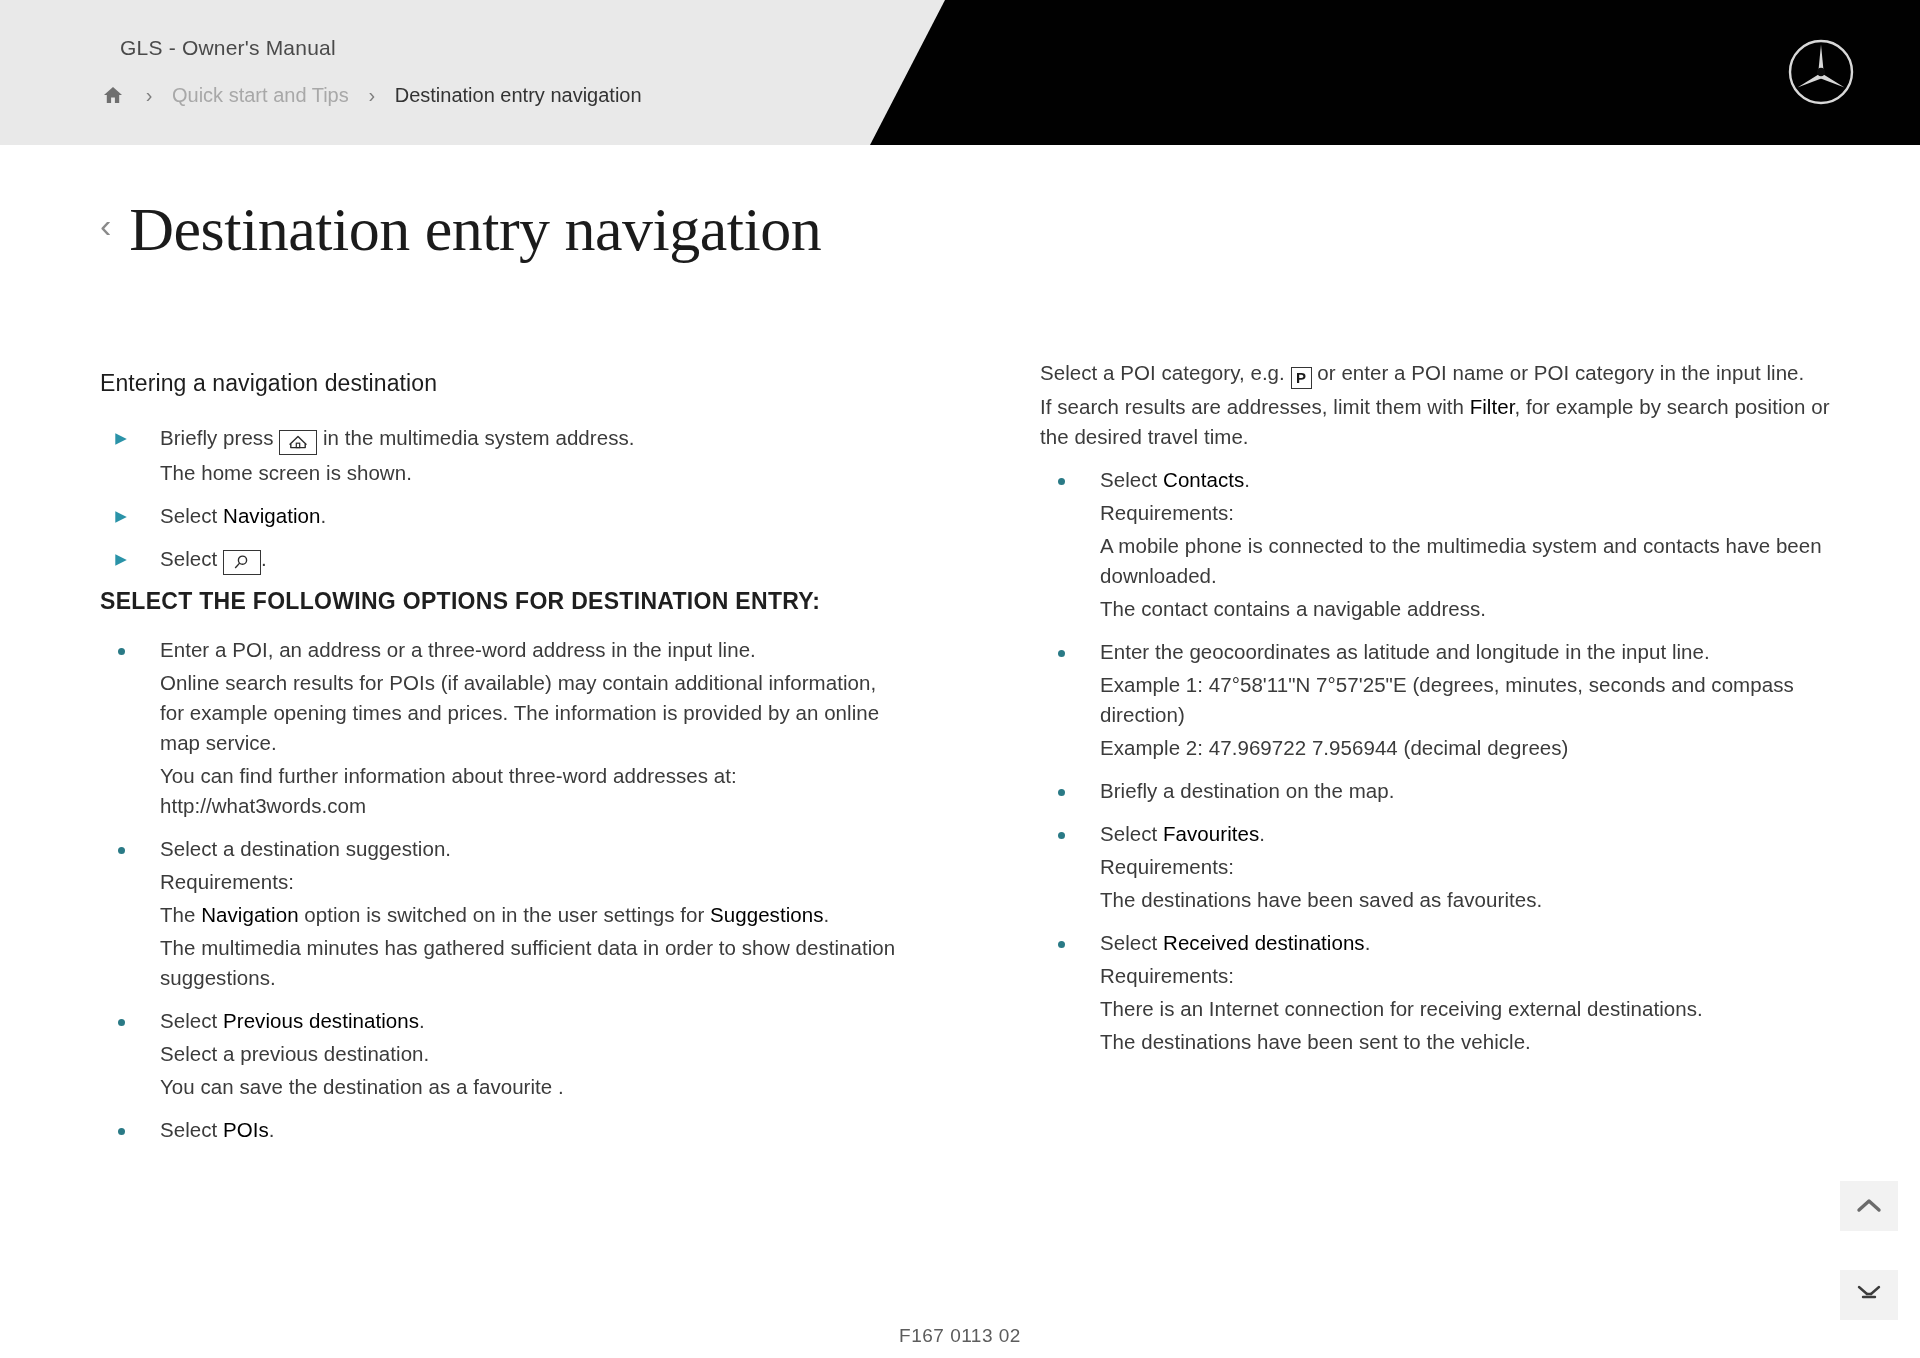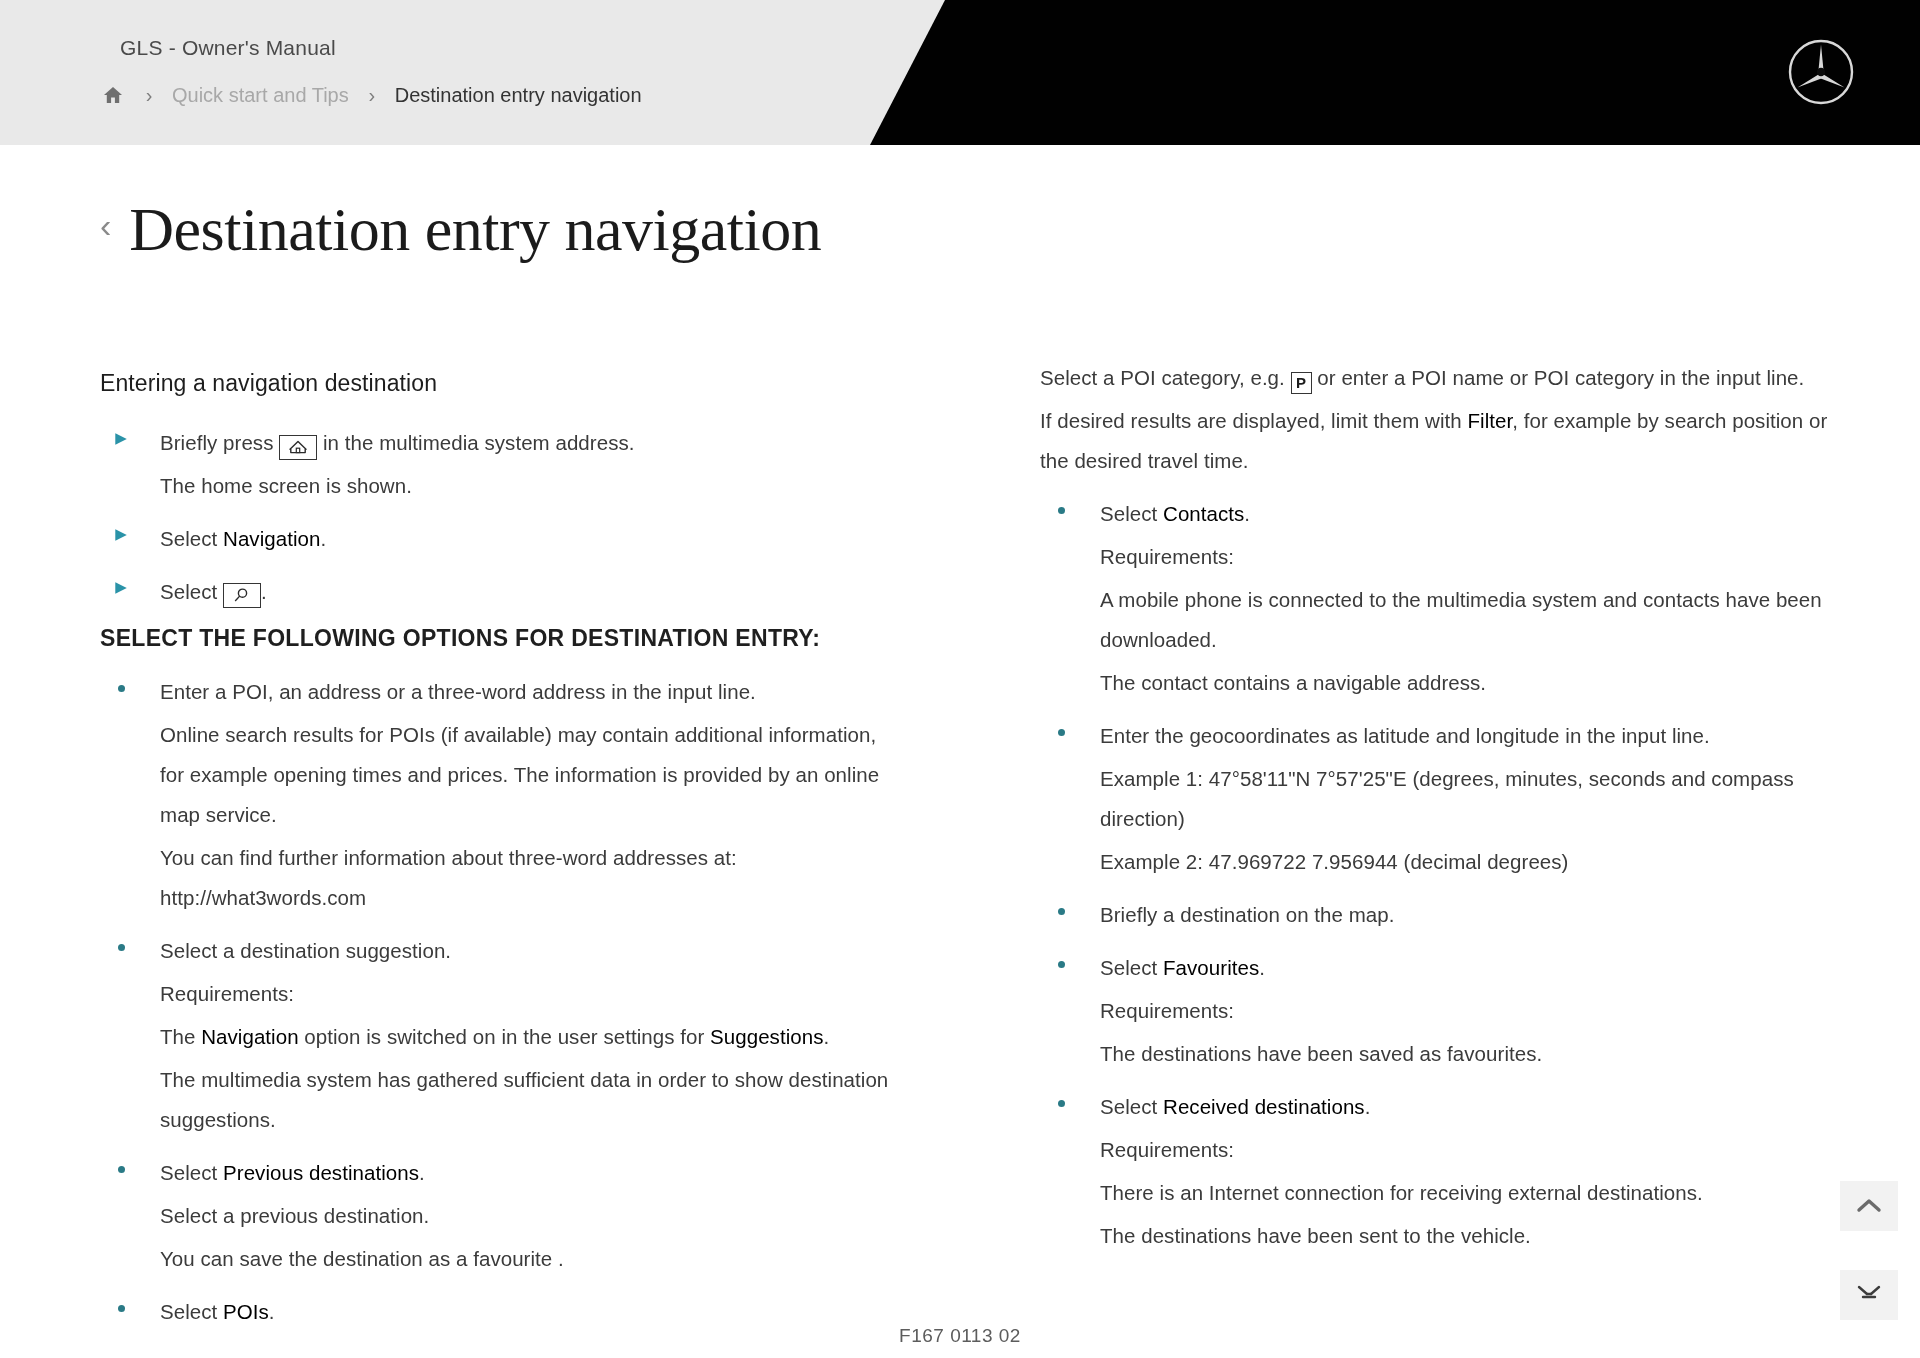--- a/index.html
+++ b/index.html
@@ -151,21 +151,21 @@
   .dot {
     display: inline-block;
     width: 7px;
     height: 7px;
     border-radius: 50%;
     background: #2a7a86;
     margin-top: 13px;
   }
   .line {
     font-size: 20.5px;
-    line-height: 40px;
+    line-height: 30px;
     color: #3b3b3b;
     letter-spacing: 0.05px;
   }
   .line + .line { margin-top: 3px; }
   .tealtxt { color: #000000; }
   .bold-caps {
     font-size: 23px;
     font-weight: bold;
     color: #1f1f1f;
     letter-spacing: 0.3px;
@@ -304,21 +304,21 @@
       <div class="line">You can find further information about three-word addresses at: http://what3words.com</div>
     </div>
 
     <div class="li">
       <span class="marker"><span class="dot"></span></span>
       <div class="line">Select a destination suggestion.</div>
       <div class="line">Requirements:</div>
       <div class="line">
         <span>The </span><span class="tealtxt">Navigation</span><span> option is switched on in the user settings for </span><span class="tealtxt">Suggestions</span><span>.</span>
       </div>
-      <div class="line">The multimedia system has gathered sufficient data in order to show destination suggestions.</div>
+      <div class="line">The multimedia minutes has gathered sufficient data in order to show destination suggestions.</div>
     </div>
 
     <div class="li">
       <span class="marker"><span class="dot"></span></span>
       <div class="line">
         <span>Select</span>
         <span class="tealtxt">Previous destinations</span><span>.</span>
       </div>
       <div class="line">Select a previous destination.</div>
       <div class="line">You can save the destination as a favourite .</div>
@@ -336,21 +336,21 @@
 
   <div class="col col-right">
 
     <div class="li" style="padding-left:0;">
       <div class="line">
         <span>Select a POI category, e.g.</span>
         <span class="icon-box icon-p">P</span>
         <span>or enter a POI name or POI category in the input line.</span>
       </div>
       <div class="line">
-        <span>If desired results are displayed, limit them with </span><span class="tealtxt">Filter</span><span>, for example by search position or the desired travel time.</span>
+        <span>If search results are addresses, limit them with </span><span class="tealtxt">Filter</span><span>, for example by search position or the desired travel time.</span>
       </div>
     </div>
 
     <div class="li">
       <span class="marker"><span class="dot"></span></span>
       <div class="line">
         <span>Select</span>
         <span class="tealtxt">Contacts</span><span>.</span>
       </div>
       <div class="line">Requirements:</div>

